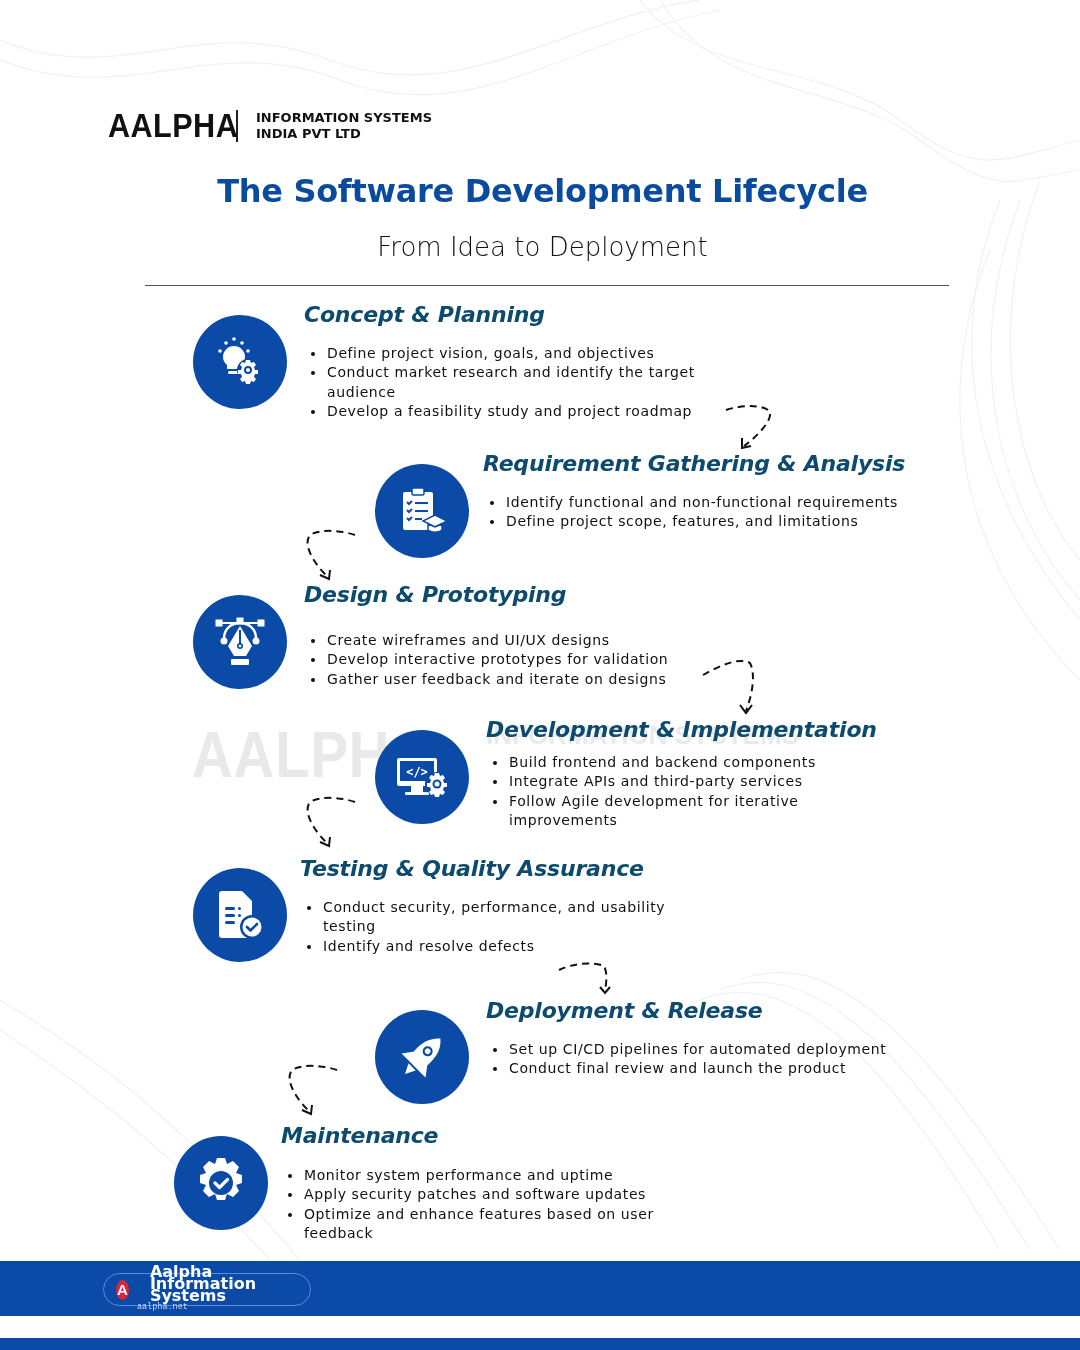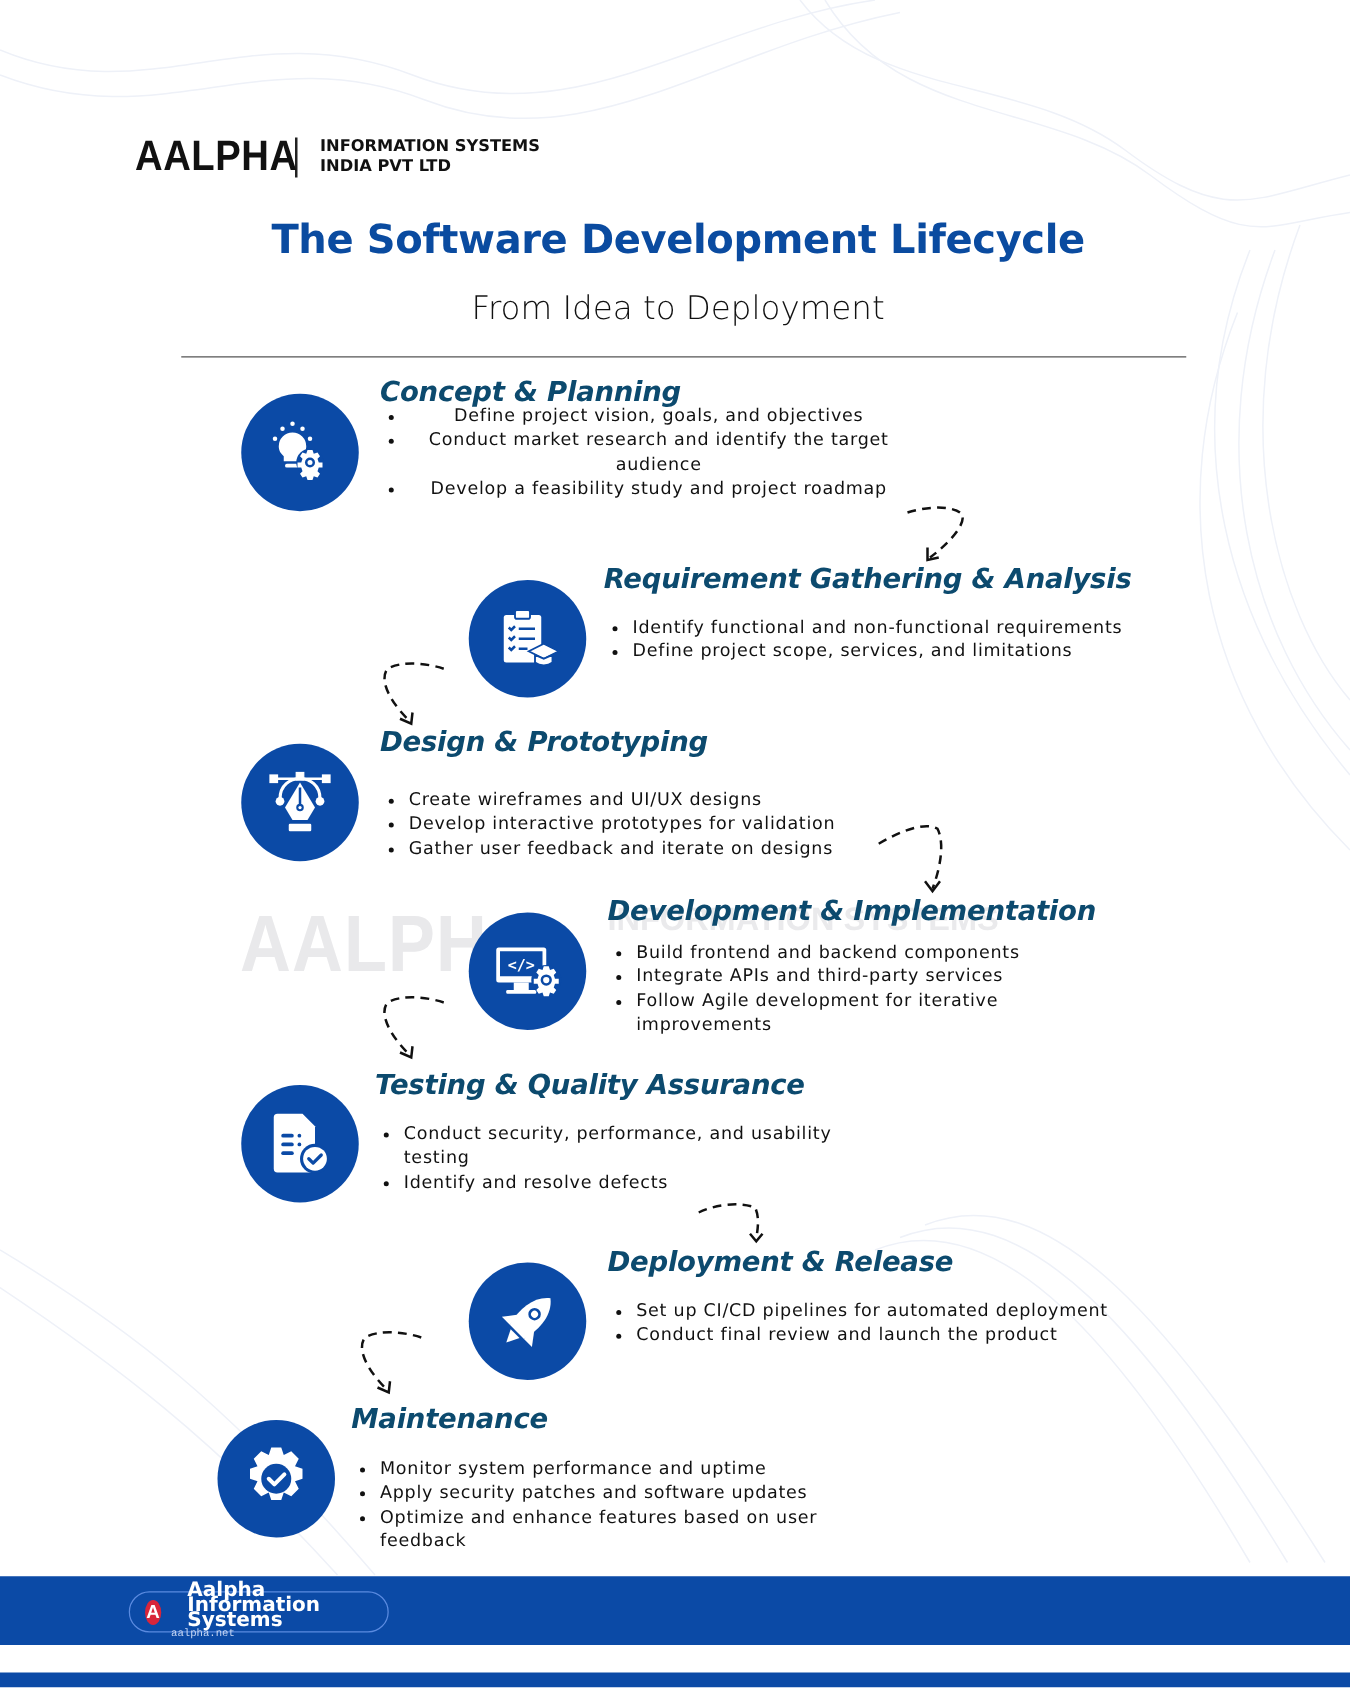--- a/index.html
+++ b/index.html
@@ -137,21 +137,21 @@
       </g>
       <g transform="translate(38 38)">
         <circle r="11" fill="#0b4aa6"></circle>
         <path fill="#fff" d="M-2 -10 h4 l1 3 l3 -1 l2 3 l-2 2 l1 3 h3 v4 h-3 l-1 3 l2 2 l-2 3 l-3 -1 l-1 3 h-4 l-1 -3 l-3 1 l-2 -3 l2 -2 l-1 -3 h-3 v-4 h3 l1 -3 l-2 -2 l2 -3 l3 1z"></path>
         <circle r="4" fill="#0b4aa6"></circle>
           <circle r="2" fill="#fff"></circle>
       </g>
     </svg>
   </div>
   <div class="step-title" style="left:304px;top:302px;">Concept &amp; Planning</div>
-  <ul class="bullets" style="left:307px;top:324px;width:420px;text-align:center;">
+  <ul class="bullets" style="left:307px;top:344px;width:420px;">
     <li>Define project vision, goals, and objectives</li>
     <li>Conduct market research and identify the target audience</li>
     <li>Develop a feasibility study and project roadmap</li>
   </ul>
 </div>
 
 <svg class="arrow" style="left:720px;top:400px;" width="70" height="60" viewBox="0 0 70 60">
   <path d="M6 10 C25 4 45 5 50 12 C52 20 40 34 24 46" fill="none" stroke="#111" stroke-width="2" stroke-dasharray="7 5"></path>
   <path d="M22 38 L22 48 L31 46" fill="none" stroke="#111" stroke-width="2"></path>
 </svg>
@@ -171,21 +171,21 @@
       </g>
       <g transform="translate(43 40)">
         <path d="M-12 0 L0 -6 L12 0 L0 6z" fill="#fff" stroke="#0b4aa6" stroke-width="1.5"></path>
         <path d="M-7 3 v6 c4 3 10 3 14 0 v-6 L0 6z" fill="#fff" stroke="#0b4aa6" stroke-width="1.5"></path>
       </g>
     </svg>
   </div>
   <div class="step-title" style="left:483px;top:451px;">Requirement Gathering &amp; Analysis</div>
   <ul class="bullets" style="left:486px;top:493px;width:420px;">
     <li>Identify functional and non-functional requirements</li>
-    <li>Define project scope, services, and limitations</li>
+    <li>Define project scope, features, and limitations</li>
   </ul>
 </div>
 
 <svg class="arrow" style="left:300px;top:525px;" width="70" height="60" viewBox="0 0 70 60">
   <path d="M55 10 C40 5 20 4 10 10 C2 20 15 40 28 52" fill="none" stroke="#111" stroke-width="2" stroke-dasharray="7 5"></path>
   <path d="M20 50 L29 54 L30 45" fill="none" stroke="#111" stroke-width="2"></path>
 </svg>
 
 <div class="step">
   <div class="circle" style="left:193px;top:595px;">

